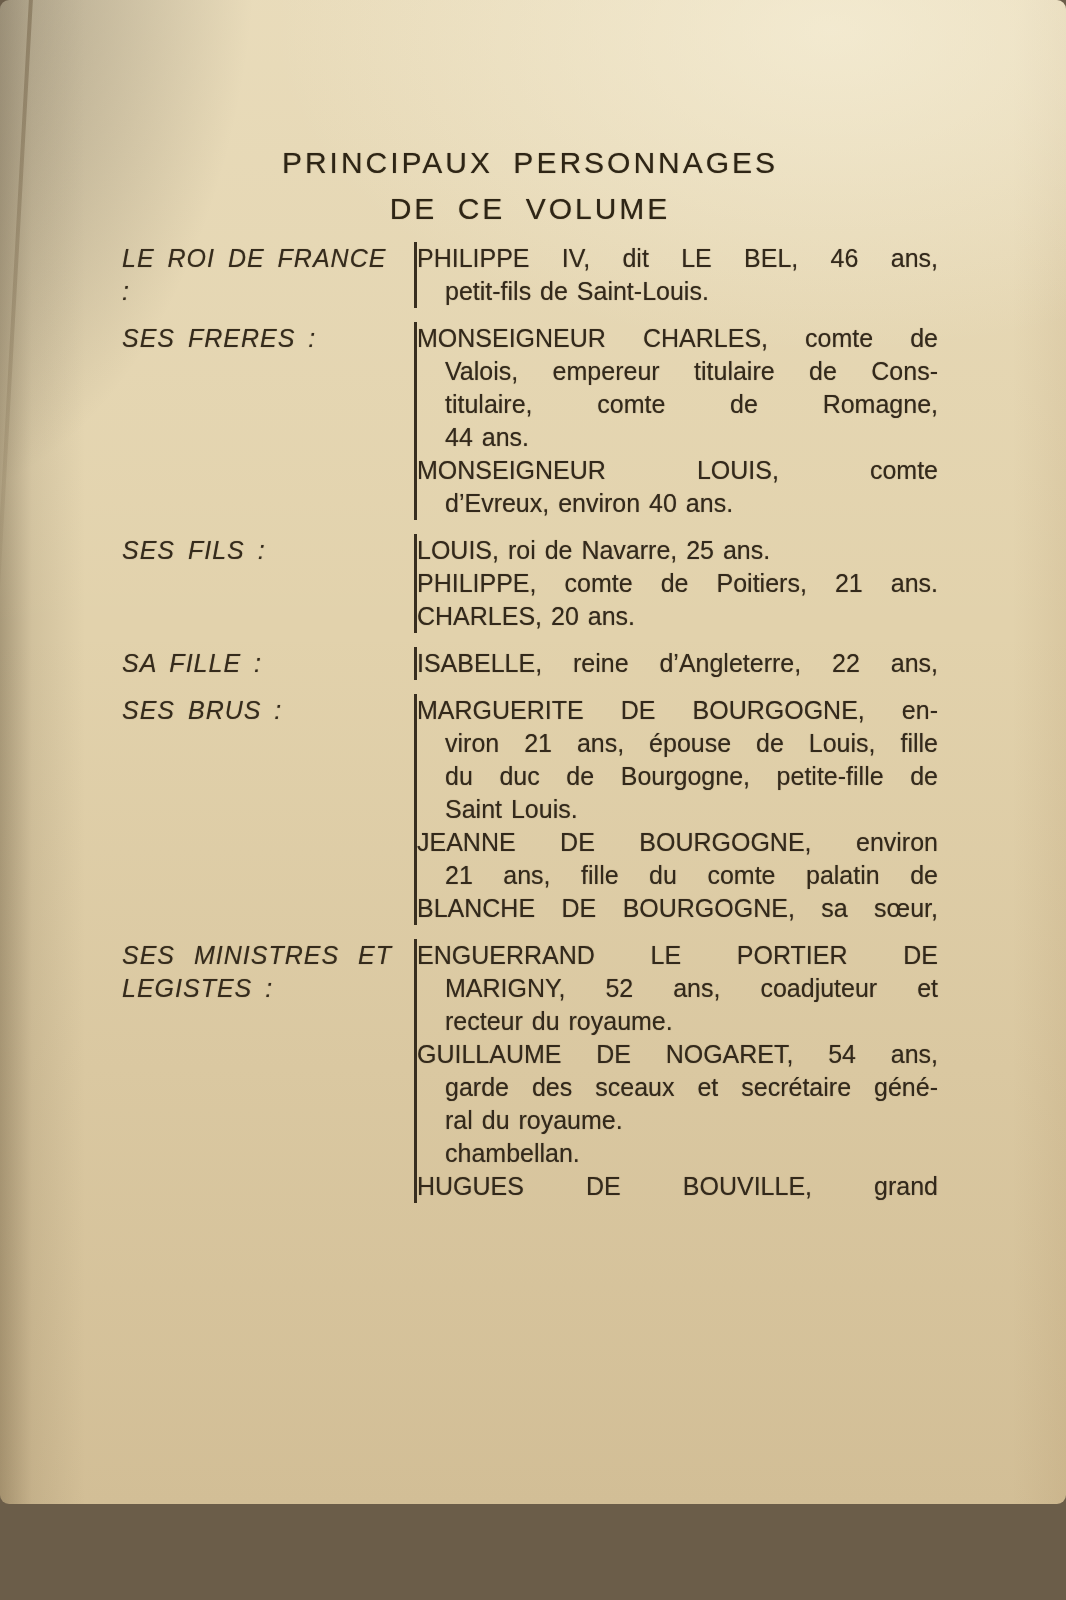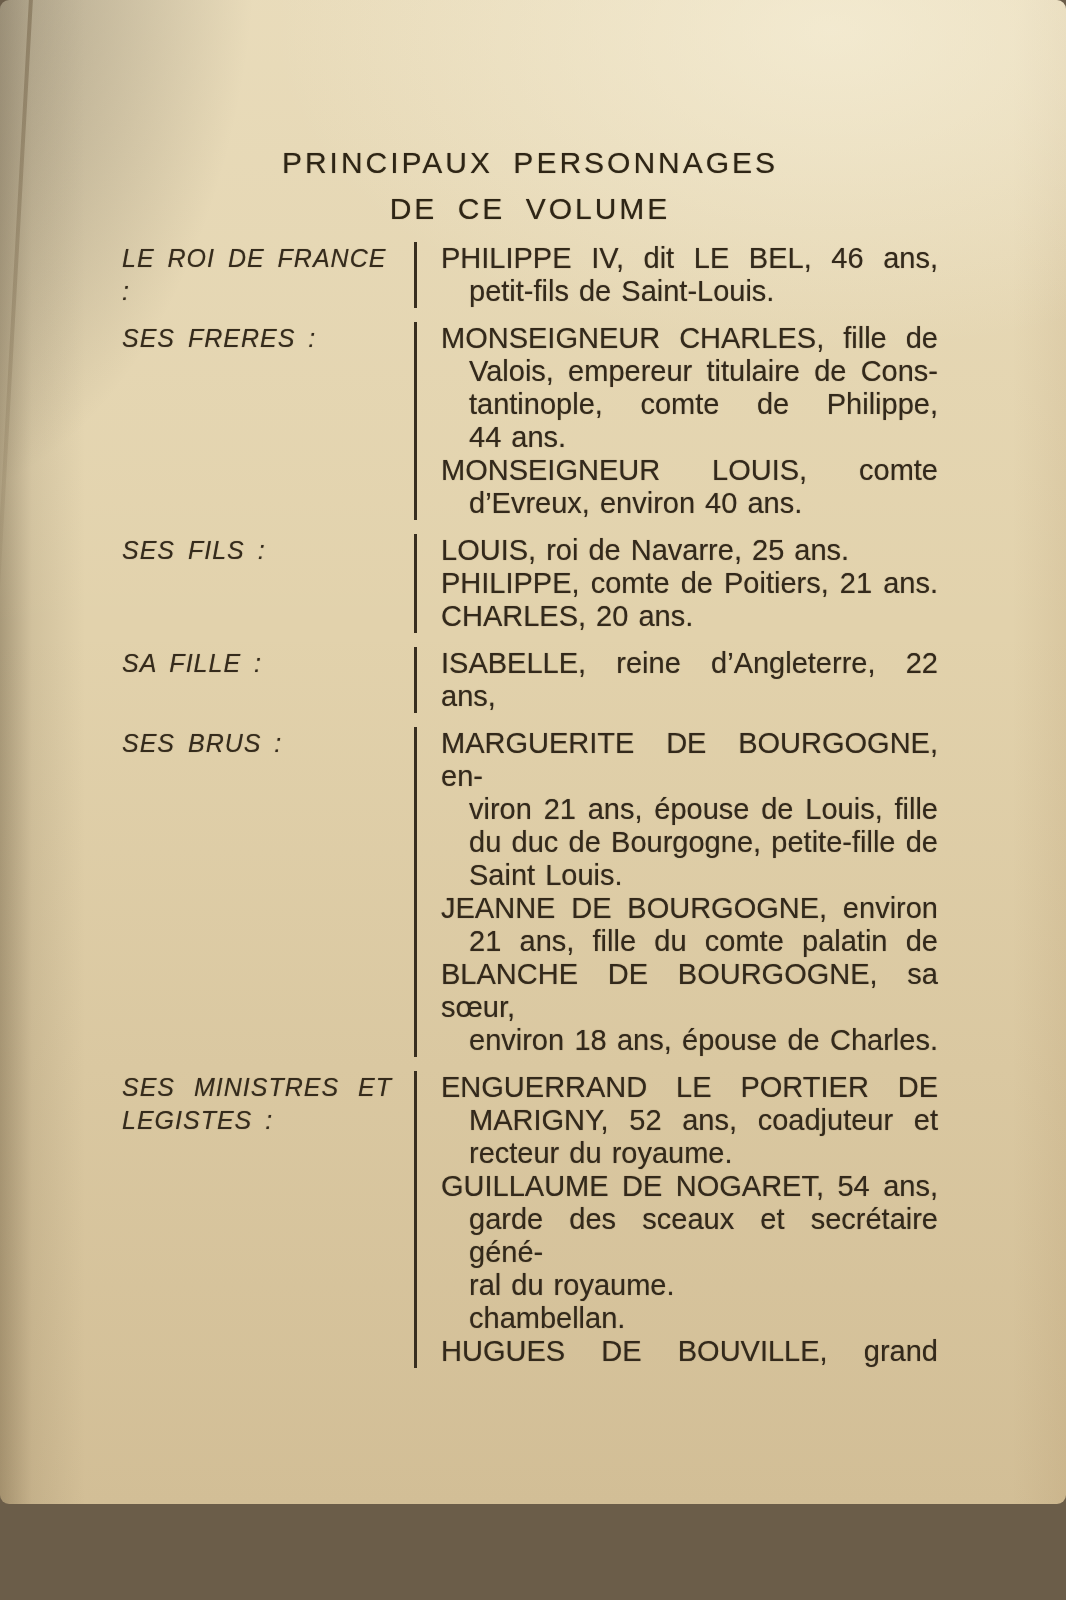--- a/index.html
+++ b/index.html
@@ -39,22 +39,21 @@
     padding-right:22px;
     font-style:italic;
     font-size:25px;line-height:33px;
     letter-spacing:1px;word-spacing:5px;
     color:#352b1c;
     text-shadow:0 0 1px rgba(46,36,20,0.5);
   }
   .entries{
     flex:1;min-width:0;box-sizing:border-box;
     border-left:3px solid #382e1f;
-    padding-left:24px;
-    font-size:29px;line-height:33px;
+    font-size:25px;line-height:33px;
     text-shadow:0 0 1px rgba(46,36,20,0.5);
   }
   .line{word-spacing:2px;}
   .ind{padding-left:28px;}
   .jst{text-align:justify;text-align-last:justify;text-justify:inter-word;}
 </style>
 </head>
 <body>
 
 <div class="page">
@@ -75,23 +74,23 @@
         <div class="line jst">PHILIPPE IV, dit LE BEL, 46 ans,</div>
         <div class="line ind">petit-fils de Saint-Louis.</div>
       </div>
     </section>
 
     <section class="row">
       <div class="label">
         <div>SES FRERES :</div>
       </div>
       <div class="entries">
-        <div class="line jst">MONSEIGNEUR CHARLES, fille de</div>
+        <div class="line jst">MONSEIGNEUR CHARLES, comte de</div>
         <div class="line ind jst">Valois, empereur titulaire de Cons-</div>
-        <div class="line ind jst">tantinople, comte de Philippe,</div>
+        <div class="line ind jst">titulaire, comte de Romagne,</div>
         <div class="line ind">44 ans.</div>
         <div class="line jst">MONSEIGNEUR LOUIS, comte</div>
         <div class="line ind">d’Evreux, environ 40 ans.</div>
       </div>
     </section>
 
     <section class="row">
       <div class="label">
         <div>SES FILS :</div>
       </div>
@@ -116,21 +115,20 @@
         <div>SES BRUS :</div>
       </div>
       <div class="entries">
         <div class="line jst">MARGUERITE DE BOURGOGNE, en-</div>
         <div class="line ind jst">viron 21 ans, épouse de Louis, fille</div>
         <div class="line ind jst">du duc de Bourgogne, petite-fille de</div>
         <div class="line ind">Saint Louis.</div>
         <div class="line jst">JEANNE DE BOURGOGNE, environ</div>
         <div class="line ind jst">21 ans, fille du comte palatin de</div>
         <div class="line jst">BLANCHE DE BOURGOGNE, sa sœur,</div>
-        <div class="line ind jst">environ 18 ans, épouse de Charles.</div>
       </div>
     </section>
 
     <section class="row">
       <div class="label">
         <div class="jst">SES MINISTRES ET</div>
         <div>LEGISTES :</div>
       </div>
       <div class="entries">
         <div class="line jst">ENGUERRAND LE PORTIER DE</div>

